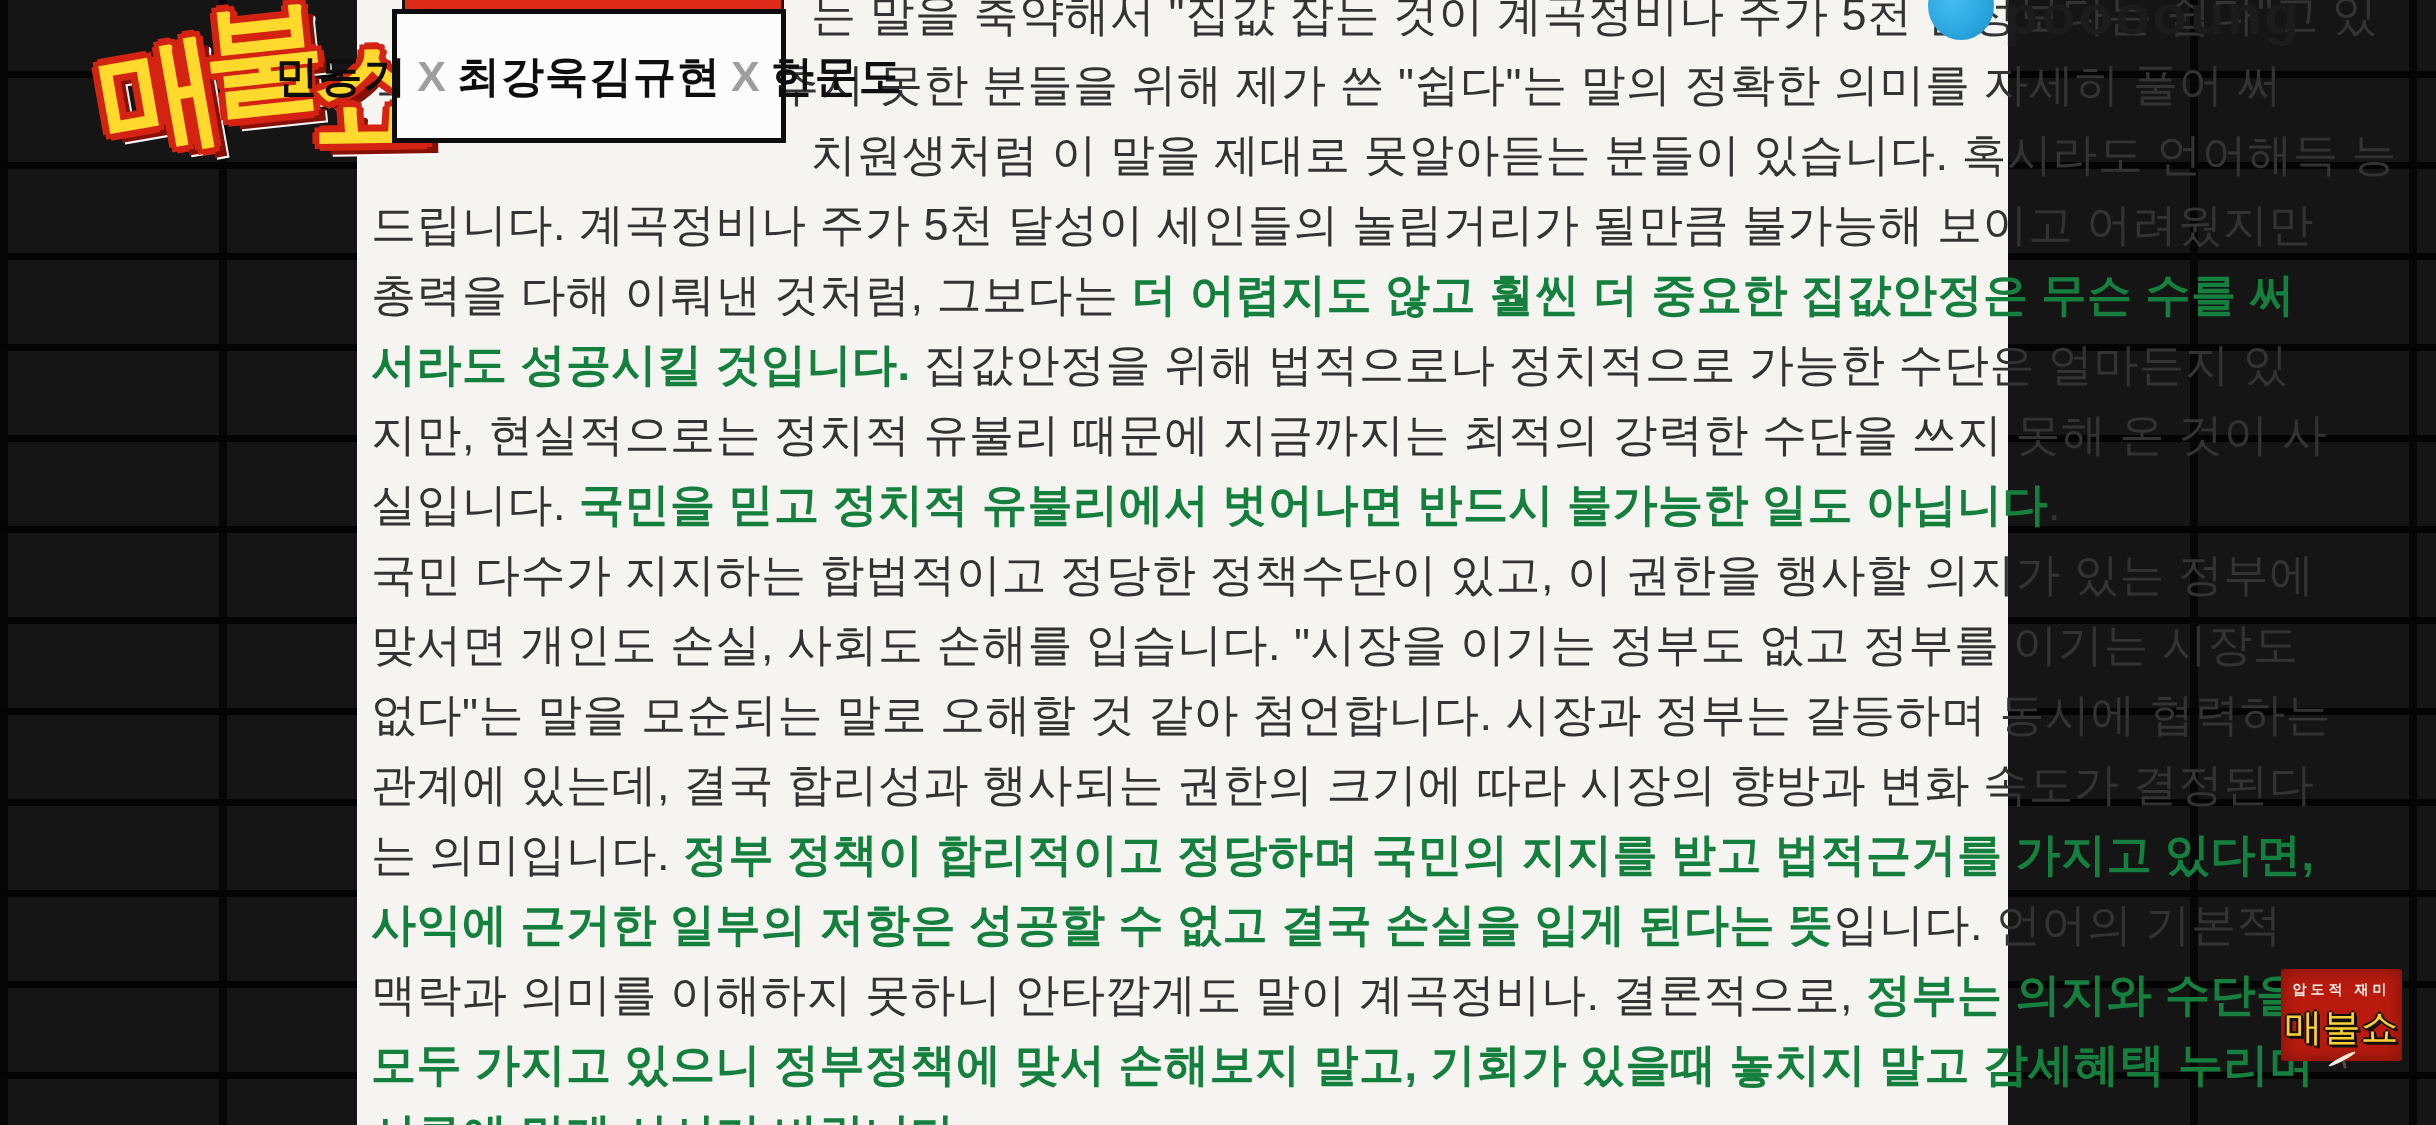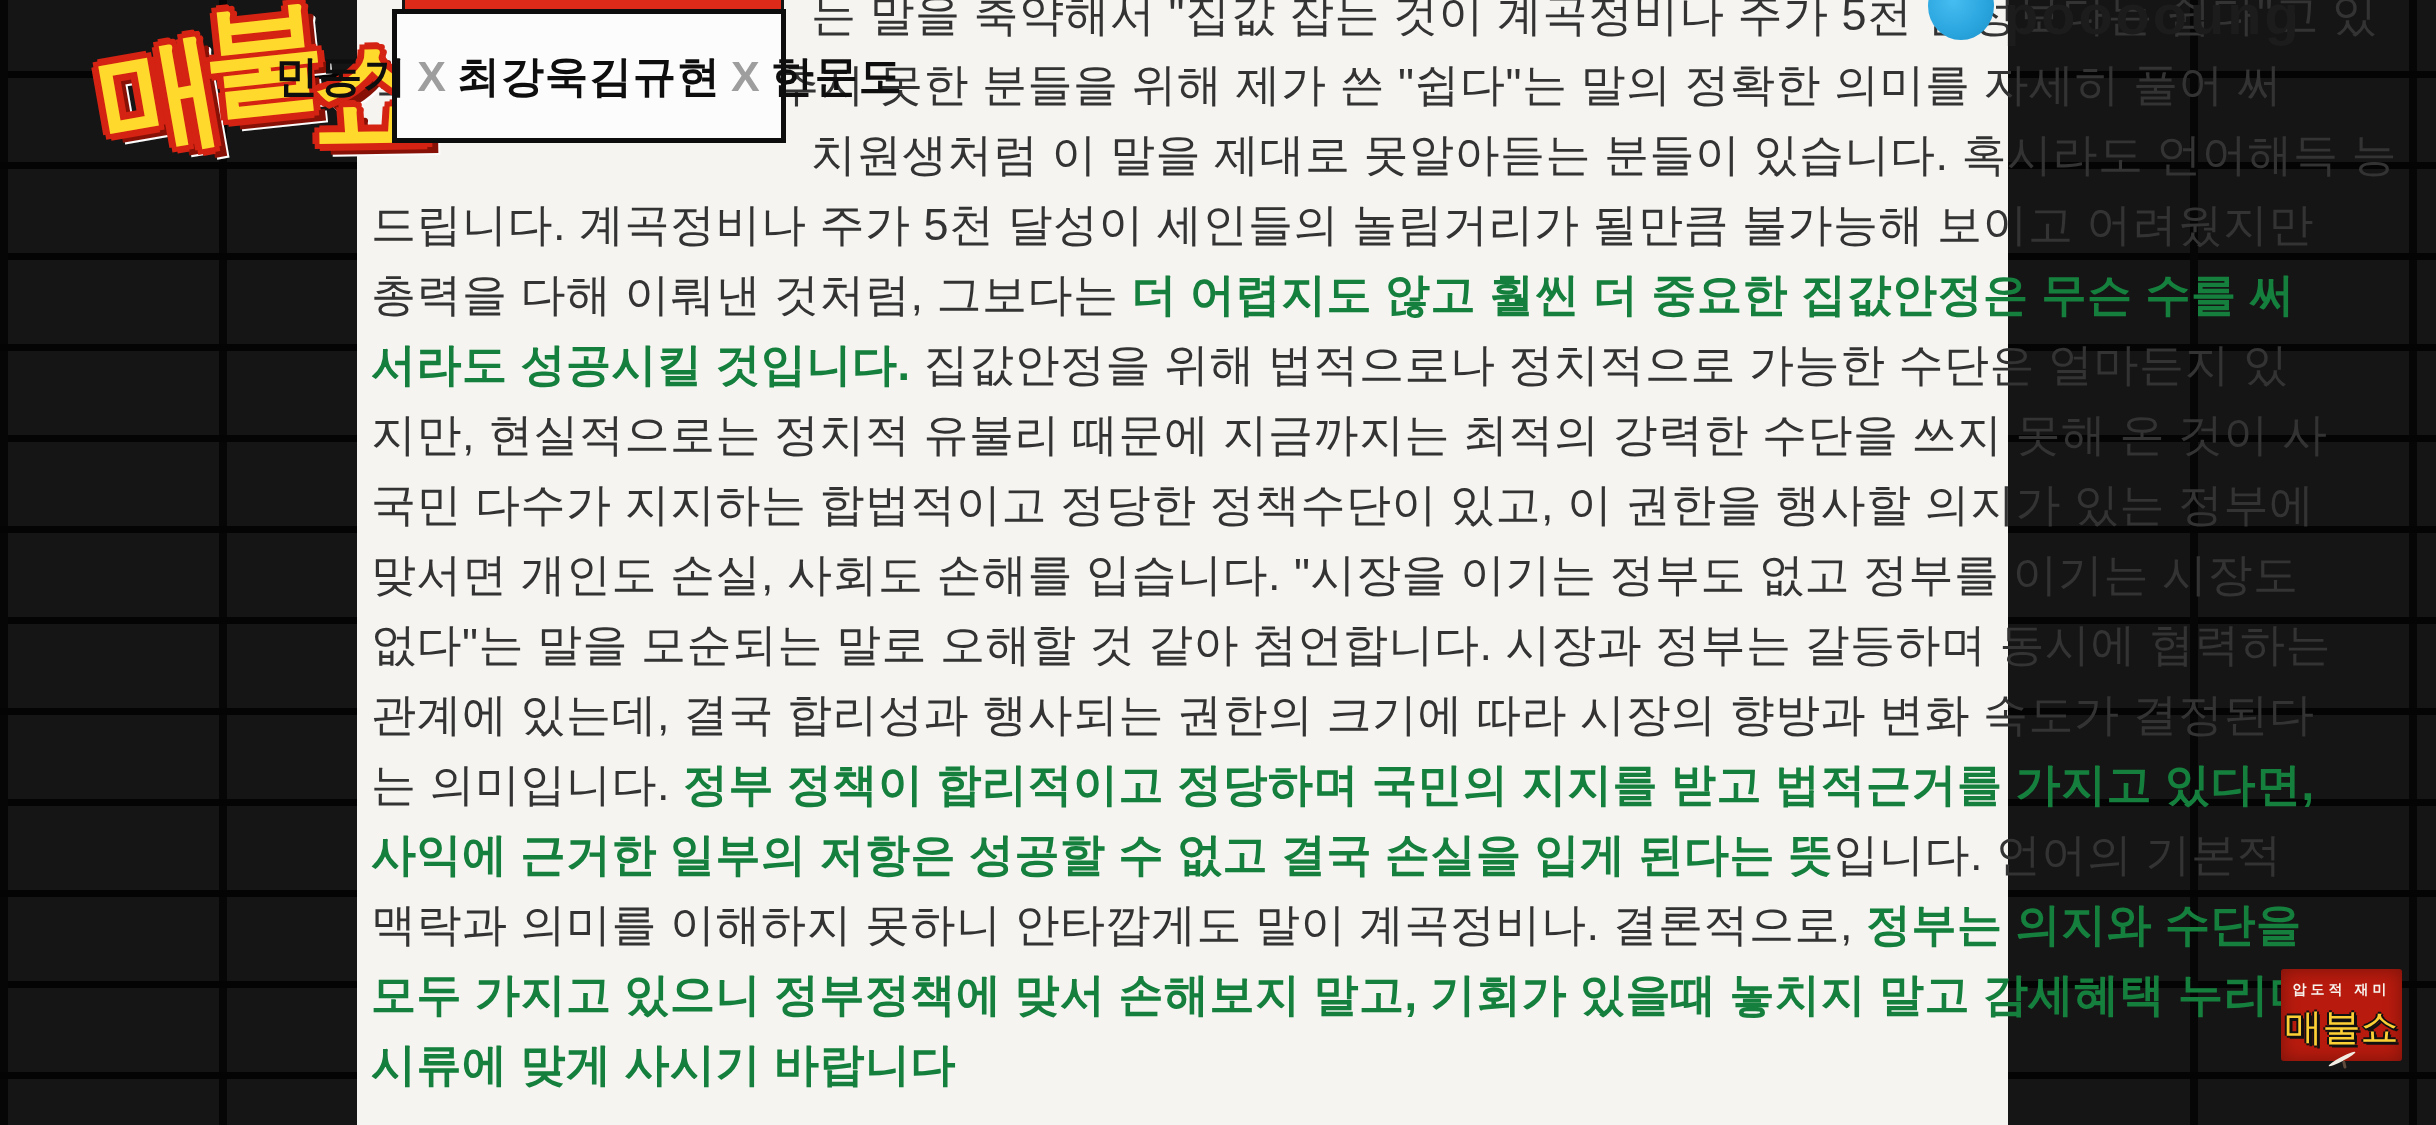--- a/index.html
+++ b/index.html
@@ -117,20 +117,21 @@
 
   <div class="doc-panel">
     <div class="doc-text">
         <div class="line indent"><span class="seg">는 말을 축약해서 "집값 잡는 것이 계곡정비나 주가 5천 달성보다는 쉽다"고 있</span></div>
         <div class="line"><span class="seg">력을 아직 완전히 갖추지 못한 분들을 위해 제가 쓴 "쉽다"는 말의 정확한 의미를 자세히 풀어 써</span></div>
         <div class="line indent"><span class="seg">치원생처럼 이 말을 제대로 못알아듣는 분들이 있습니다. 혹시라도 언어해득 능</span></div>
         <div class="line"><span class="seg">드립니다. 계곡정비나 주가 5천 달성이 세인들의 놀림거리가 될만큼 불가능해 보이고 어려웠지만</span></div>
         <div class="line"><span class="seg">총력을 다해 이뤄낸 것처럼, 그보다는 </span><span class="seg red">더 어렵지도 않고 훨씬 더 중요한 집값안정은 무슨 수를 써</span></div>
         <div class="line"><span class="seg red">서라도 성공시킬 것입니다.</span><span class="seg"> 집값안정을 위해 법적으로나 정치적으로 가능한 수단은 얼마든지 있</span></div>
         <div class="line"><span class="seg">지만, 현실적으로는 정치적 유불리 때문에 지금까지는 최적의 강력한 수단을 쓰지 못해 온 것이 사</span></div>
+        <div class="line para-end"><span class="seg">실입니다. </span><span class="seg red">국민을 믿고 정치적 유불리에서 벗어나면 반드시 불가능한 일도 아닙니다</span><span class="seg">.</span></div>
         <div class="line"><span class="seg">국민 다수가 지지하는 합법적이고 정당한 정책수단이 있고, 이 권한을 행사할 의지가 있는 정부에</span></div>
         <div class="line"><span class="seg">맞서면 개인도 손실, 사회도 손해를 입습니다. "시장을 이기는 정부도 없고 정부를 이기는 시장도</span></div>
         <div class="line"><span class="seg">없다"는 말을 모순되는 말로 오해할 것 같아 첨언합니다. 시장과 정부는 갈등하며 동시에 협력하는</span></div>
         <div class="line"><span class="seg">관계에 있는데, 결국 합리성과 행사되는 권한의 크기에 따라 시장의 향방과 변화 속도가 결정된다</span></div>
         <div class="line"><span class="seg">는 의미입니다. </span><span class="seg red">정부 정책이 합리적이고 정당하며 국민의 지지를 받고 법적근거를 가지고 있다면,</span></div>
         <div class="line"><span class="seg red">사익에 근거한 일부의 저항은 성공할 수 없고 결국 손실을 입게 된다는 뜻</span><span class="seg">입니다. 언어의 기본적</span></div>
         <div class="line"><span class="seg">맥락과 의미를 이해하지 못하니 안타깝게도 말이 계곡정비나. 결론적으로, </span><span class="seg red">정부는 의지와 수단을</span></div>
         <div class="line"><span class="seg red">모두 가지고 있으니 정부정책에 맞서 손해보지 말고, 기회가 있을때 놓치지 말고 감세혜택 누리며</span></div>
         <div class="line para-end"><span class="seg red">시류에 맞게 사시기 바랍니다</span></div>
       </div>

